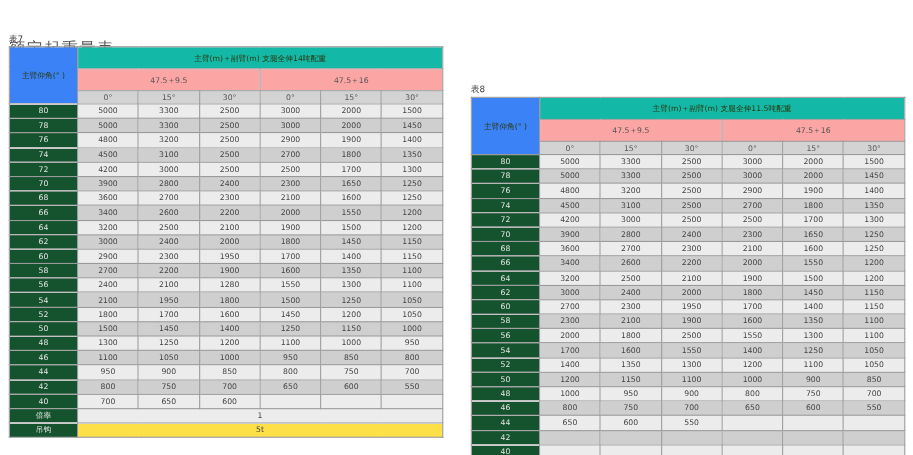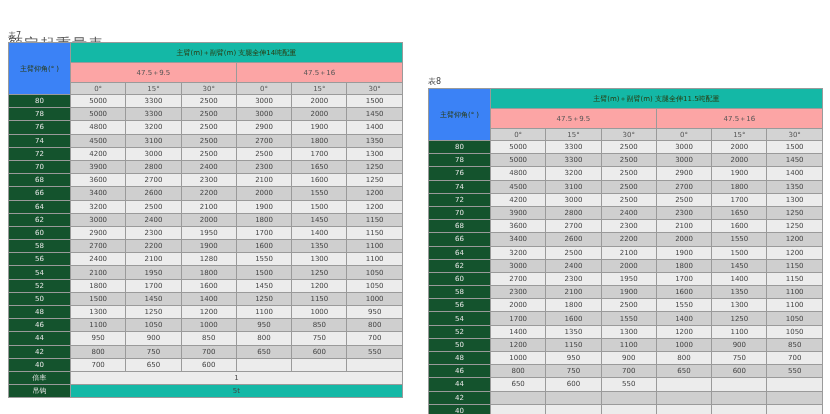--- a/index.html
+++ b/index.html
@@ -17,21 +17,21 @@
   col.data-col { width:55.3px; }
   .hdr-green { background:#14b8a6; color:#2a3a10; height:19px; }
   .hdr-corner { background:#3b82f6; color:#2a3a10; font-size:7px; }
   .hdr-sub { background:#fca5a5; color:#555; height:19px; }
   .hdr-angle { background:#d3d3d3; color:#555; height:11px; }
   .row-label { background:#14532d; color:#e6e6e6; height:12.2px; }
   tr.odd td.val { background:#ececec; }
   tr.even td.val { background:#cfcfcf; }
   td.val { color:#444; }
   .footer-val.light { background:#ececec; }
-  .footer-val.dark { background:#14b8a6; }
+  .footer-val.dark { background:#fde047; }
 </style>
 </head>
 <body>
 
 <div class="page-title">额定起重量表</div>
 
 <div class="table-block t7">
   <div class="table-caption">表7</div>
   <table>
     <colgroup>

